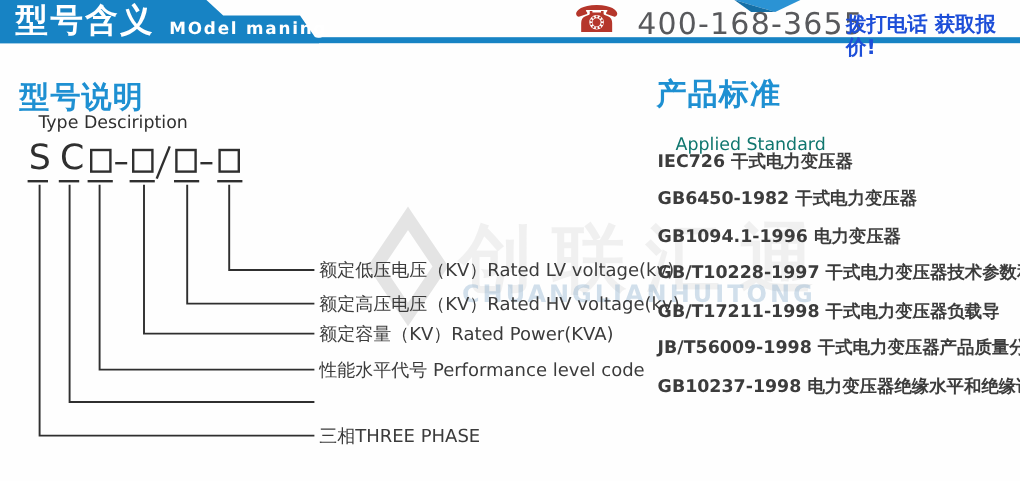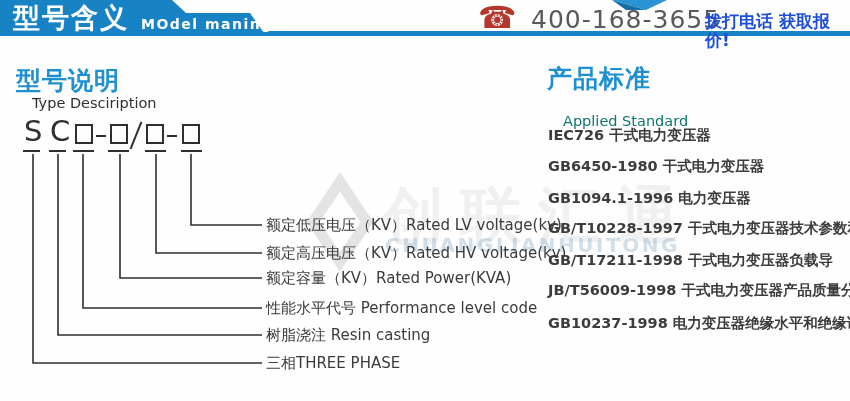--- a/index.html
+++ b/index.html
@@ -145,27 +145,26 @@
         <polyline points="83,154 83,308 262,308"></polyline>
         <polyline points="58,154 58,335 262,335"></polyline>
         <polyline points="33,154 33,363 262,363"></polyline>
       </g>
     </svg>
 
     <div class="diagram-label" style="top:216px">额定低压电压（KV）Rated LV voltage(kv)</div>
     <div class="diagram-label" style="top:244px">额定高压电压（KV）Rated HV voltage(kv)</div>
     <div class="diagram-label" style="top:269px">额定容量（KV）Rated Power(KVA)</div>
     <div class="diagram-label" style="top:299px">性能水平代号 Performance level code</div>
-    <div class="diagram-label" style="top:326px">树脂浇注 Resin casting</div>
     <div class="diagram-label" style="top:354px">三相THREE PHASE</div>
 
     <div class="right-heading-cn">产品标准</div>
     <div class="right-heading-en">Applied Standard</div>
     <div class="standard-row" style="top:126px">IEC726 干式电力变压器</div>
-    <div class="standard-row" style="top:157px">GB6450-1980  干式电力变压器</div>
+    <div class="standard-row" style="top:157px">GB6450-1982  干式电力变压器</div>
     <div class="standard-row" style="top:189px">GB1094.1-1996  电力变压器</div>
     <div class="standard-row" style="top:219px">GB/T10228-1997 干式电力变压器技术参数和要求</div>
     <div class="standard-row" style="top:251px">GB/T17211-1998 干式电力变压器负载导</div>
     <div class="standard-row" style="top:281px">JB/T56009-1998  干式电力变压器产品质量分等</div>
     <div class="standard-row" style="top:314px">GB10237-1998  电力变压器绝缘水平和绝缘试验</div>
 
   </div>
 </div>
 
 </body></html>

